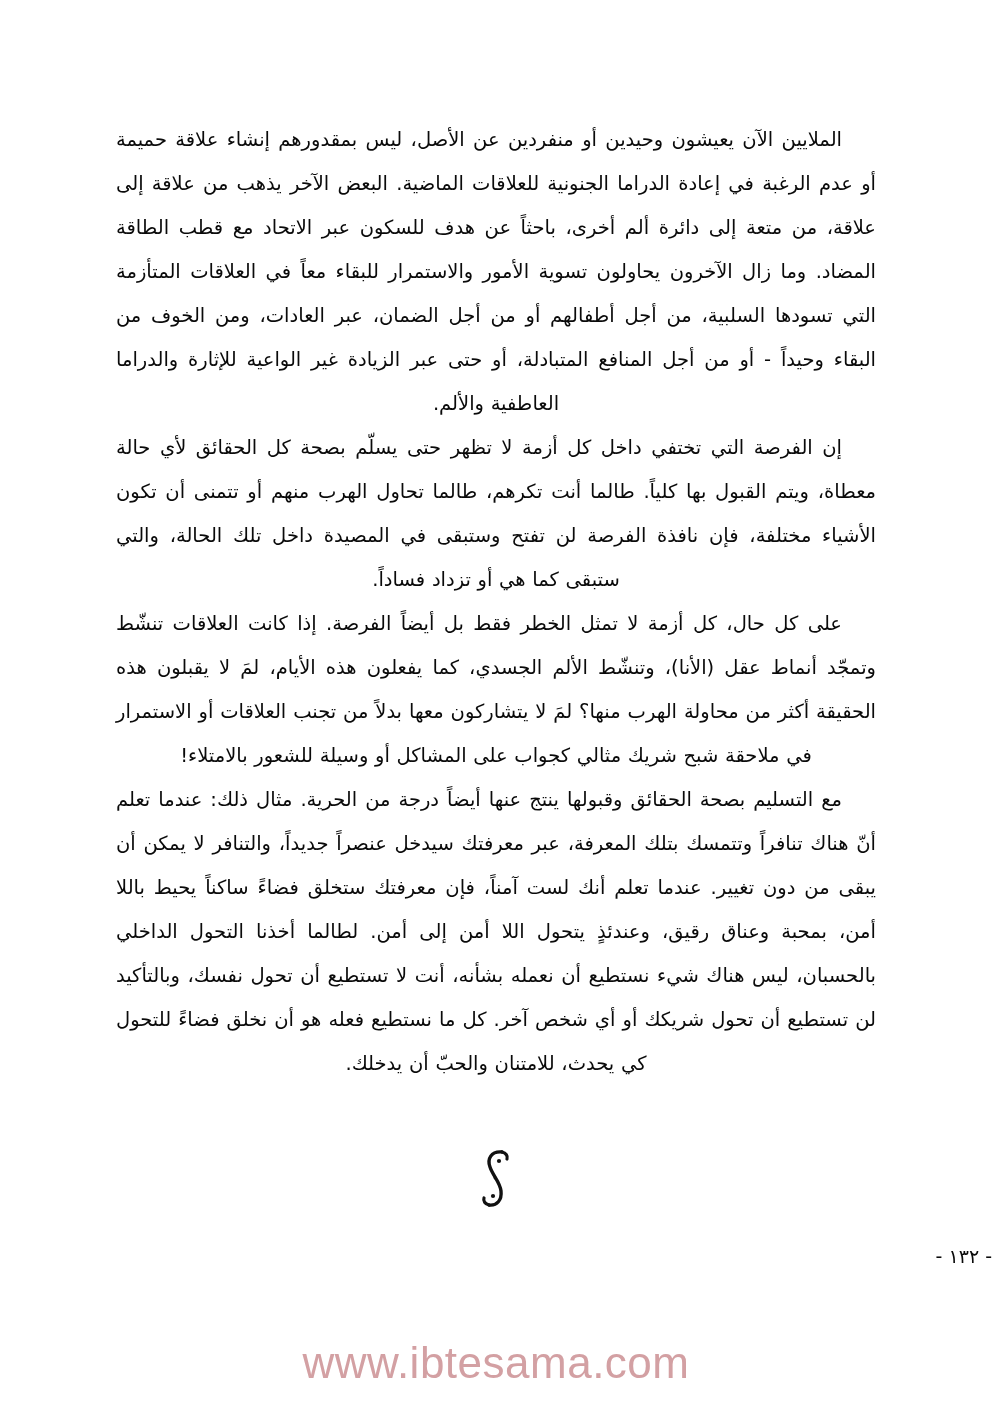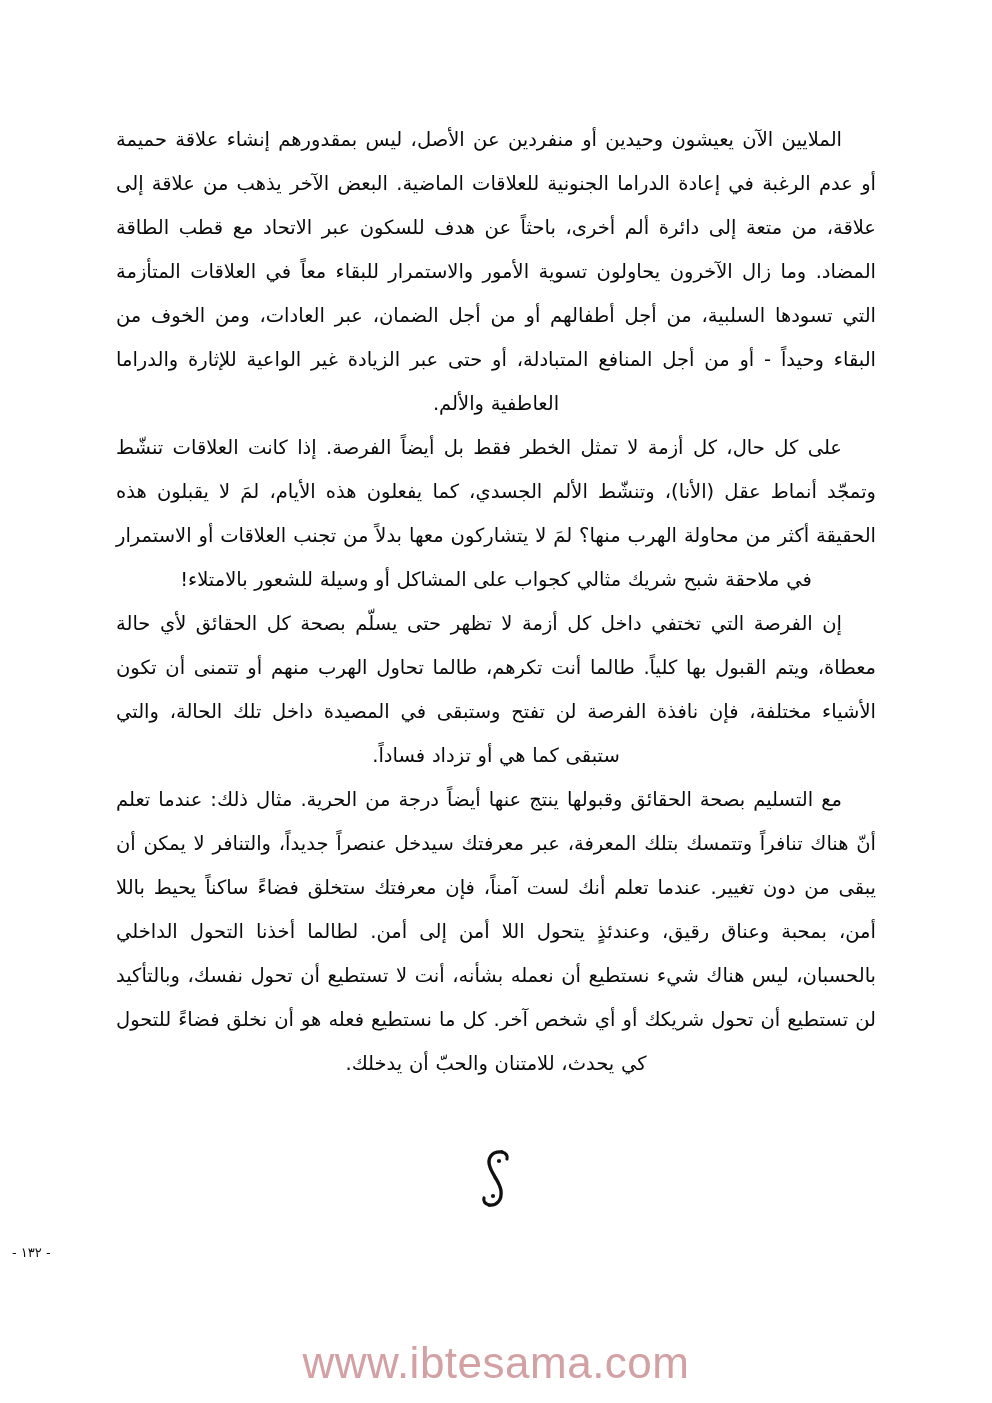--- a/index.html
+++ b/index.html
@@ -60,23 +60,23 @@
     color: #111111;
     font-weight: 400;
     user-select: none;
   }
 
   .folio {
     position: absolute;
     top: 1245px;
     left: 12px;
     right: 0;
-    text-align: left;
+    text-align: right;
     font-family: "DejaVu Sans", "Liberation Sans", sans-serif;
-    font-size: 13px;
+    font-size: 19px;
     letter-spacing: 2px;
     color: #0a0a0a;
     direction: rtl;
   }
 
   .watermark {
     position: absolute;
     top: 1338px;
     left: 0;
     right: 0;
@@ -91,23 +91,23 @@
 </style>
 </head>
 <body>
 
 <div class="page">
 
   <div class="content">
 
     <p class="para last-centered">الملايين الآن يعيشون وحيدين أو منفردين عن الأصل، ليس بمقدورهم إنشاء علاقة حميمة أو عدم الرغبة في إعادة الدراما الجنونية للعلاقات الماضية. البعض الآخر يذهب من علاقة إلى علاقة، من متعة إلى دائرة ألم أخرى، باحثاً عن هدف للسكون عبر الاتحاد مع قطب الطاقة المضاد. وما زال الآخرون يحاولون تسوية الأمور والاستمرار للبقاء معاً في العلاقات المتأزمة التي تسودها السلبية، من أجل أطفالهم أو من أجل الضمان، عبر العادات، ومن الخوف من البقاء وحيداً - أو من أجل المنافع المتبادلة، أو حتى عبر الزيادة غير الواعية للإثارة والدراما العاطفية والألم.</p>
 
+    <p class="para last-centered">إن الفرصة التي تختفي داخل كل أزمة لا تظهر حتى يسلّم بصحة كل الحقائق لأي حالة معطاة، ويتم القبول بها كلياً. طالما أنت تكرهم، طالما تحاول الهرب منهم أو تتمنى أن تكون الأشياء مختلفة، فإن نافذة الفرصة لن تفتح وستبقى في المصيدة داخل تلك الحالة، والتي ستبقى كما هي أو تزداد فساداً.</p>
+
     <p class="para last-centered">على كل حال، كل أزمة لا تمثل الخطر فقط بل أيضاً الفرصة. إذا كانت العلاقات تنشّط وتمجّد أنماط عقل (الأنا)، وتنشّط الألم الجسدي، كما يفعلون هذه الأيام، لمَ لا يقبلون هذه الحقيقة أكثر من محاولة الهرب منها؟ لمَ لا يتشاركون معها بدلاً من تجنب العلاقات أو الاستمرار في ملاحقة شبح شريك مثالي كجواب على المشاكل أو وسيلة للشعور بالامتلاء!</p>
-
-    <p class="para last-centered">إن الفرصة التي تختفي داخل كل أزمة لا تظهر حتى يسلّم بصحة كل الحقائق لأي حالة معطاة، ويتم القبول بها كلياً. طالما أنت تكرهم، طالما تحاول الهرب منهم أو تتمنى أن تكون الأشياء مختلفة، فإن نافذة الفرصة لن تفتح وستبقى في المصيدة داخل تلك الحالة، والتي ستبقى كما هي أو تزداد فساداً.</p>
 
     <p class="para last-centered">مع التسليم بصحة الحقائق وقبولها ينتج عنها أيضاً درجة من الحرية. مثال ذلك: عندما تعلم أنّ هناك تنافراً وتتمسك بتلك المعرفة، عبر معرفتك سيدخل عنصراً جديداً، والتنافر لا يمكن أن يبقى من دون تغيير. عندما تعلم أنك لست آمناً، فإن معرفتك ستخلق فضاءً ساكناً يحيط باللا أمن، بمحبة وعناق رقيق، وعندئذٍ يتحول اللا أمن إلى أمن. لطالما أخذنا التحول الداخلي بالحسبان، ليس هناك شيء نستطيع أن نعمله بشأنه، أنت لا تستطيع أن تحول نفسك، وبالتأكيد لن تستطيع أن تحول شريكك أو أي شخص آخر. كل ما نستطيع فعله هو أن نخلق فضاءً للتحول كي يحدث، للامتنان والحبّ أن يدخلك.</p>
 
   </div>
 
   <div class="ornament">
     <svg width="42" height="74" viewBox="0 0 42 74" aria-hidden="true">
       <path d="M27 4 C16 3 12 11 15 19 C18 28 25 34 26 43 C27 52 22 58 14 57" fill="none" stroke="#111111" stroke-width="3.4" stroke-linecap="round"></path>
       <path d="M27 4 C31 5 33 8 32 11" fill="none" stroke="#111111" stroke-width="3.2" stroke-linecap="round"></path>
       <path d="M14 57 C10 56 8 53 9 50" fill="none" stroke="#111111" stroke-width="3.2" stroke-linecap="round"></path>

